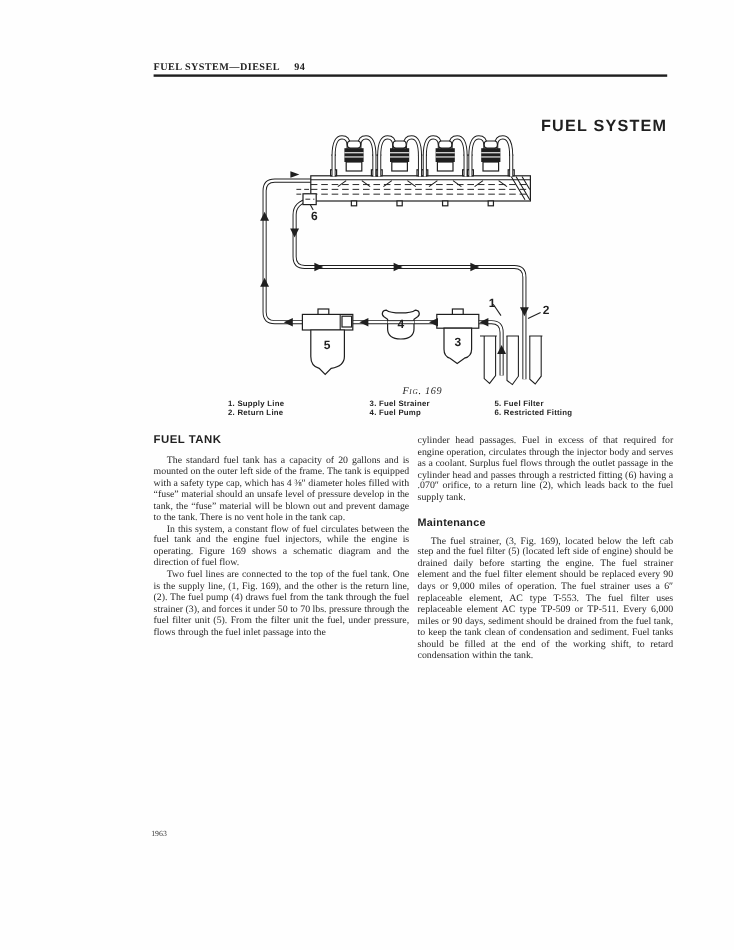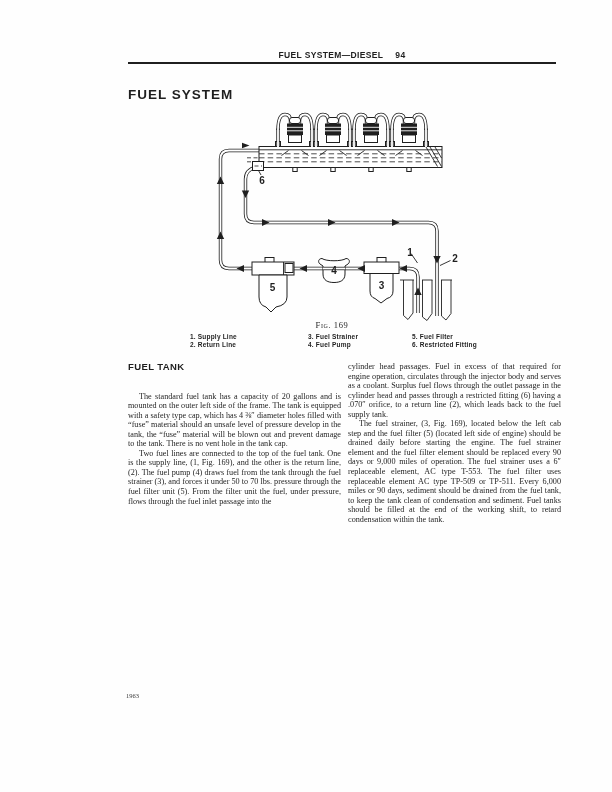--- a/index.html
+++ b/index.html
@@ -1,48 +1,48 @@
 <!DOCTYPE html>
 <html><head>
 <meta charset="utf-8">
 <style>
   html,body{margin:0;padding:0;background:#e8e8e8;}
   .page{position:relative;width:612px;height:792px;background:#fefefe;overflow:hidden;
         font-family:"Liberation Serif",serif;color:#1f1f1f;margin:0 auto;}
   
-  .hdr{position:absolute;left:128px;top:50px;width:428px;display:flex;justify-content:center;
-       align-items:baseline;gap:12px;font-family:Liberation Sans, sans-serif;font-weight:bold;
+  .hdr{position:absolute;left:128px;top:50px;width:428px;display:flex;justify-content:flex-start;
+       align-items:baseline;gap:12px;font-family:Liberation Serif, serif;font-weight:bold;
        font-size:8.5px;letter-spacing:.35px;}
   .hdr-rule{position:absolute;left:128px;top:62px;width:428px;height:1.6px;background:#1f1f1f;}
   
-  .title{position:absolute;left:128px;top:87px;width:428px;text-align:left;
+  .title{position:absolute;left:128px;top:97px;width:428px;text-align:right;
          font-family:"Liberation Sans",sans-serif;font-weight:bold;font-size:13.5px;letter-spacing:1px;}
   
   svg.diagram{position:absolute;left:0;top:0;width:612px;height:792px;}
   .ln{fill:#fff;stroke:#1f1f1f;stroke-width:1;}
   .thin{fill:none;stroke:#1f1f1f;stroke-width:.9;}
   .dash{fill:none;stroke:#1f1f1f;stroke-width:.8;stroke-dasharray:5.5 3.2;}
   .dash2{fill:none;stroke:#1f1f1f;stroke-width:.8;stroke-dasharray:4 2.5;}
   .pipe-o{fill:none;stroke:#1f1f1f;stroke-width:3.4;}
   .pipe-i{fill:none;stroke:#fff;stroke-width:1.8;}
   .dark{fill:#1f1f1f;stroke:none;}
   .wline{stroke:#fff;stroke-width:.9;}
   .callout{font-family:"Liberation Sans",sans-serif;font-weight:bold;font-size:10px;
            text-anchor:middle;fill:#1f1f1f;}
   
-  .fig-caption{position:absolute;left:120px;top:320px;width:424px;text-align:center;
-               font-size:8.5px;font-variant:small-caps;letter-spacing:.6px;}
+  .fig-caption{position:absolute;left:140px;top:320px;width:424px;text-align:center;
+               font-size:8.5px;font-variant:small-caps;letter-spacing:.6px;font-style:italic;}
   .legend-col{position:absolute;top:333px;font-family:"Liberation Sans",sans-serif;
               font-weight:bold;font-size:6.5px;line-height:8.2px;letter-spacing:.2px;}
   .lg1{left:190px;} .lg2{left:308px;} .lg3{left:412px;}
   
   .col{position:absolute;top:362px;width:213px;font-size:8.2px;line-height:9.55px;
        text-align:justify;}
   .col-left{left:128px;} .col-right{left:348px;}
-  .col h2{margin:0 0 20px 0;font-family:"Liberation Sans",sans-serif;font-weight:bold;
+  .col h2{margin:0 0 7px 0;font-family:"Liberation Sans",sans-serif;font-weight:bold;
           font-size:9.5px;letter-spacing:.4px;}
   .col h3{margin:12px 0 5px 0;font-family:"Liberation Sans",sans-serif;font-weight:bold;
           font-size:9px;letter-spacing:.2px;}
   .col p{margin:0;text-indent:11px;}
   .col p.cont{text-indent:0;}
   
   .footer{position:absolute;left:126px;top:692px;font-size:6.5px;color:#3a3a3a;}
 </style>
 </head>
 <body>
@@ -176,22 +176,24 @@
     <div>4. Fuel Pump</div>
   </div>
   <div class="legend-col lg3">
     <div>5. Fuel Filter</div>
     <div>6. Restricted Fitting</div>
   </div>
 
   <div class="col col-left">
     <h2>FUEL TANK</h2>
     <p class="para">The standard fuel tank has a capacity of 20 gallons and is mounted on the outer left side of the frame. The tank is equipped with a safety type cap, which has 4 ⅜″ diameter holes filled with “fuse” material should an unsafe level of pressure develop in the tank, the “fuse” material will be blown out and prevent damage to the tank. There is no vent hole in the tank cap.</p>
+    <p class="para">In this system, a constant flow of fuel circulates between the fuel tank and the engine fuel injectors, while the engine is operating. Figure 169 shows a schematic diagram and the direction of fuel flow.</p>
     <p class="para">Two fuel lines are connected to the top of the fuel tank. One is the supply line, (1, Fig. 169), and the other is the return line, (2). The fuel pump (4) draws fuel from the tank through the fuel strainer (3), and forces it under 50 to 70 lbs. pressure through the fuel filter unit (5). From the filter unit the fuel, under pressure, flows through the fuel inlet passage into the</p>
   </div>
 
   <div class="col col-right">
     <p class="para cont">cylinder head passages. Fuel in excess of that required for engine operation, circulates through the injector body and serves as a coolant. Surplus fuel flows through the outlet passage in the cylinder head and passes through a restricted fitting (6) having a .070″ orifice, to a return line (2), which leads back to the fuel supply tank.</p>
+    <h3>Maintenance</h3>
     <p class="para">The fuel strainer, (3, Fig. 169), located below the left cab step and the fuel filter (5) (located left side of engine) should be drained daily before starting the engine. The fuel strainer element and the fuel filter element should be replaced every 90 days or 9,000 miles of operation. The fuel strainer uses a 6″ replaceable element, AC type T-553. The fuel filter uses replaceable element AC type TP-509 or TP-511. Every 6,000 miles or 90 days, sediment should be drained from the fuel tank, to keep the tank clean of condensation and sediment. Fuel tanks should be filled at the end of the working shift, to retard condensation within the tank.</p>
   </div>
 
   <div class="footer">1963</div>
 </div>
 
 </body></html>

